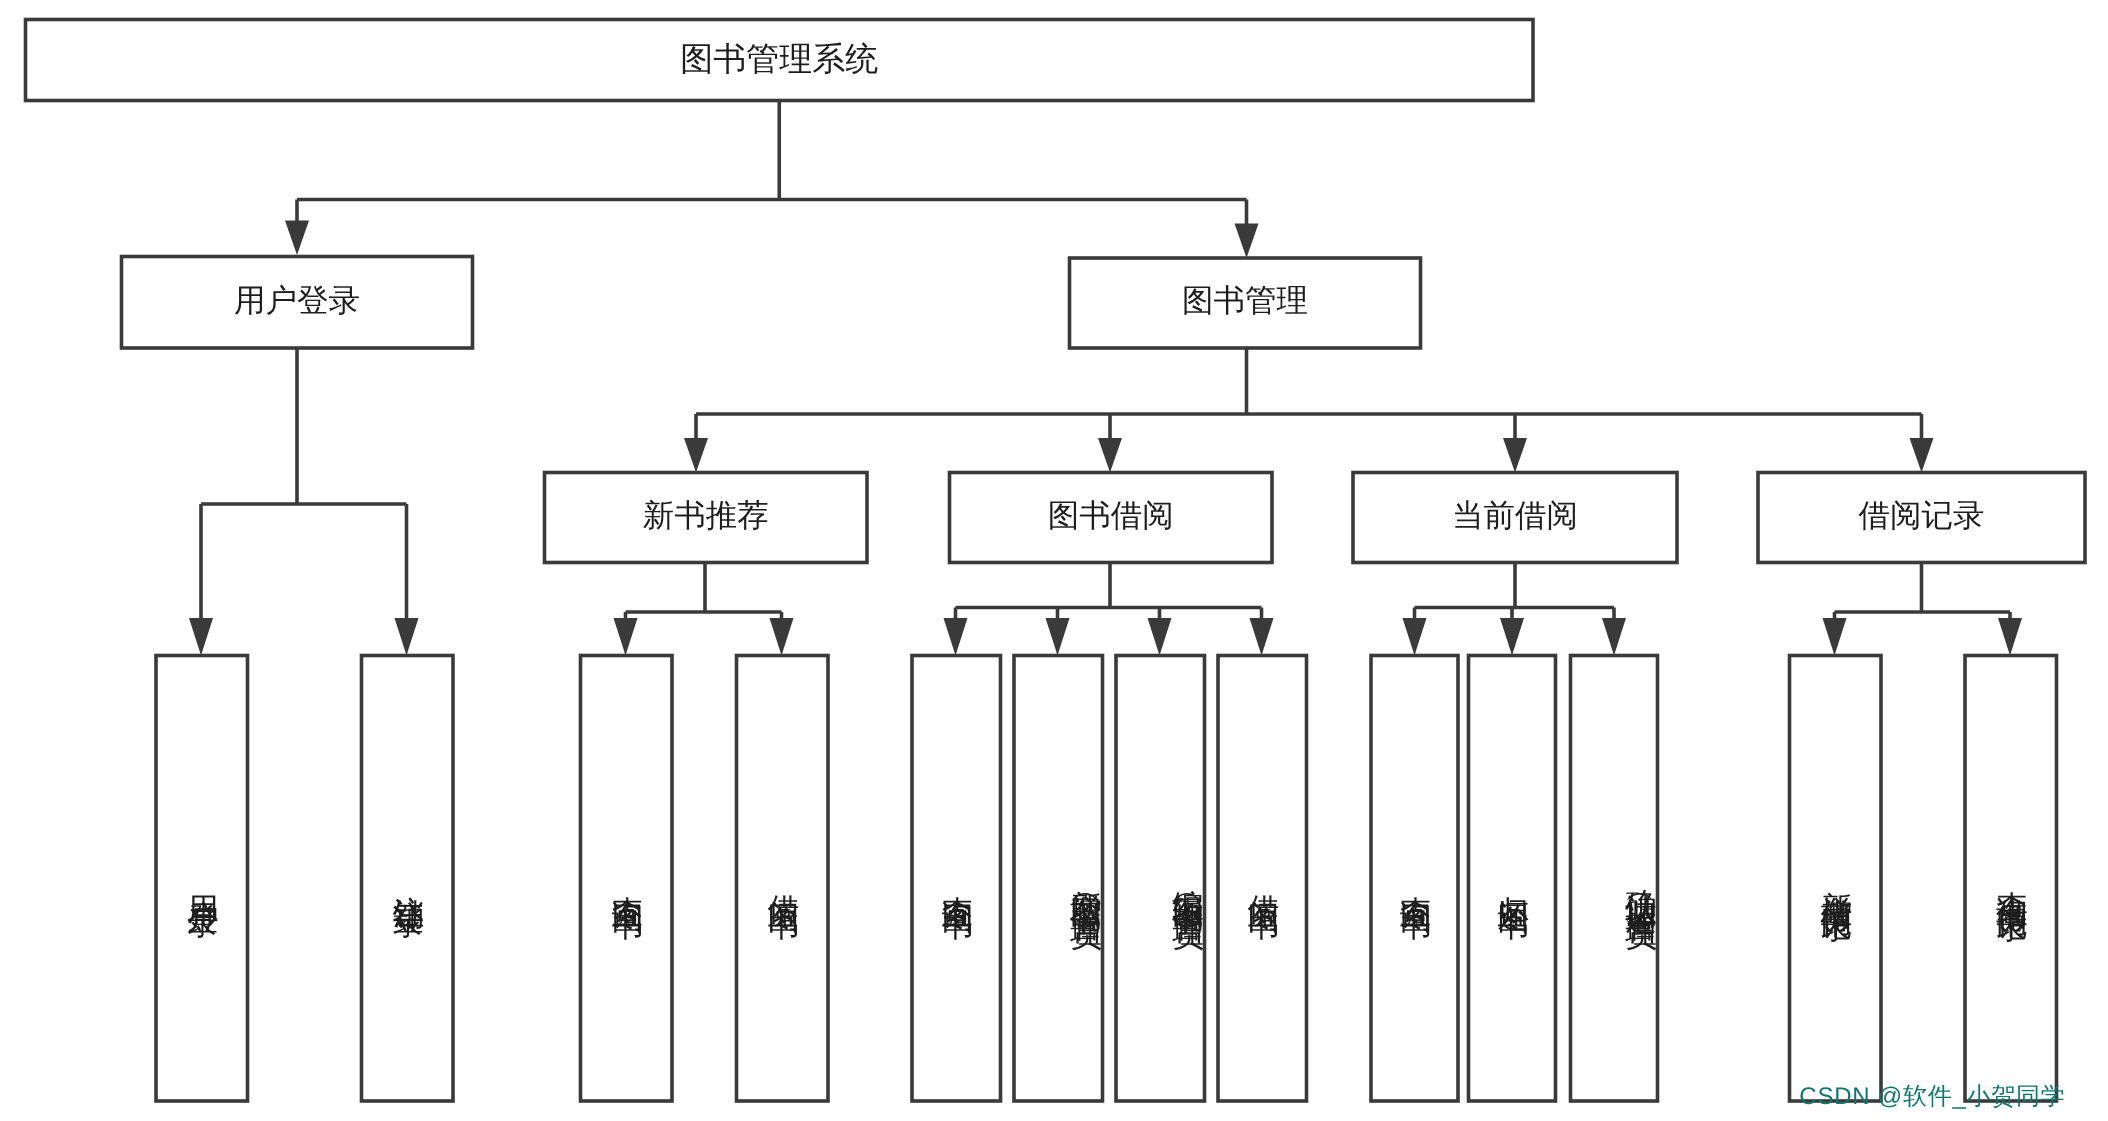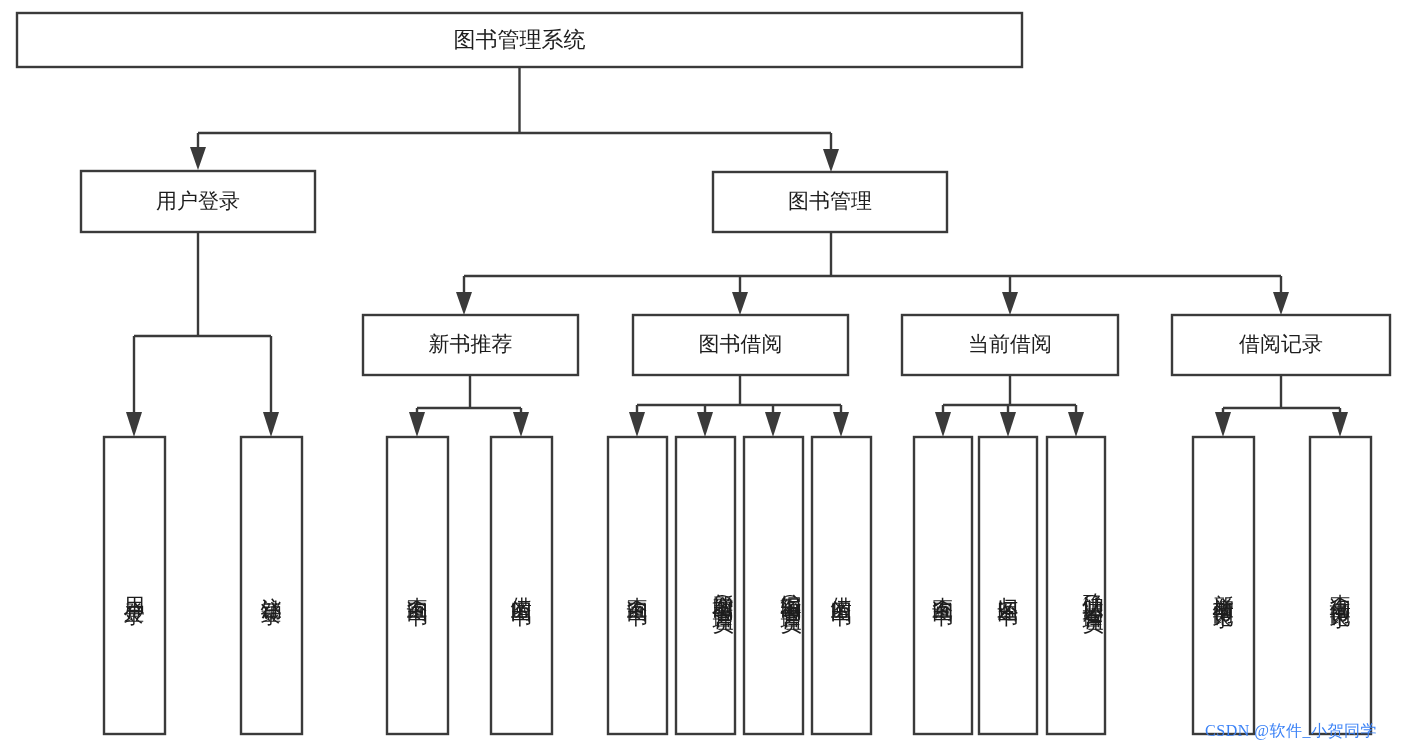--- a/index.html
+++ b/index.html
@@ -68,23 +68,23 @@
     color: #1d1d1d;
     letter-spacing: 3px;
     text-align: center;
     white-space: nowrap;
     pointer-events: none;
   }
   .watermark {
     position: absolute;
     right: 6px;
     bottom: 5px;
-    font-family: Liberation Serif, serif;
+    font-family: Liberation Sans, sans-serif;
     font-size: 16px;
-    color: #3b82f6;
+    color: #0f766e;
     white-space: nowrap;
     letter-spacing: 0.5px;
   }
 </style>
 </head>
 <body>
 
 <div id="diagram-root">
 
   <svg class="diagram-svg" viewBox="0 0 1405 747">

